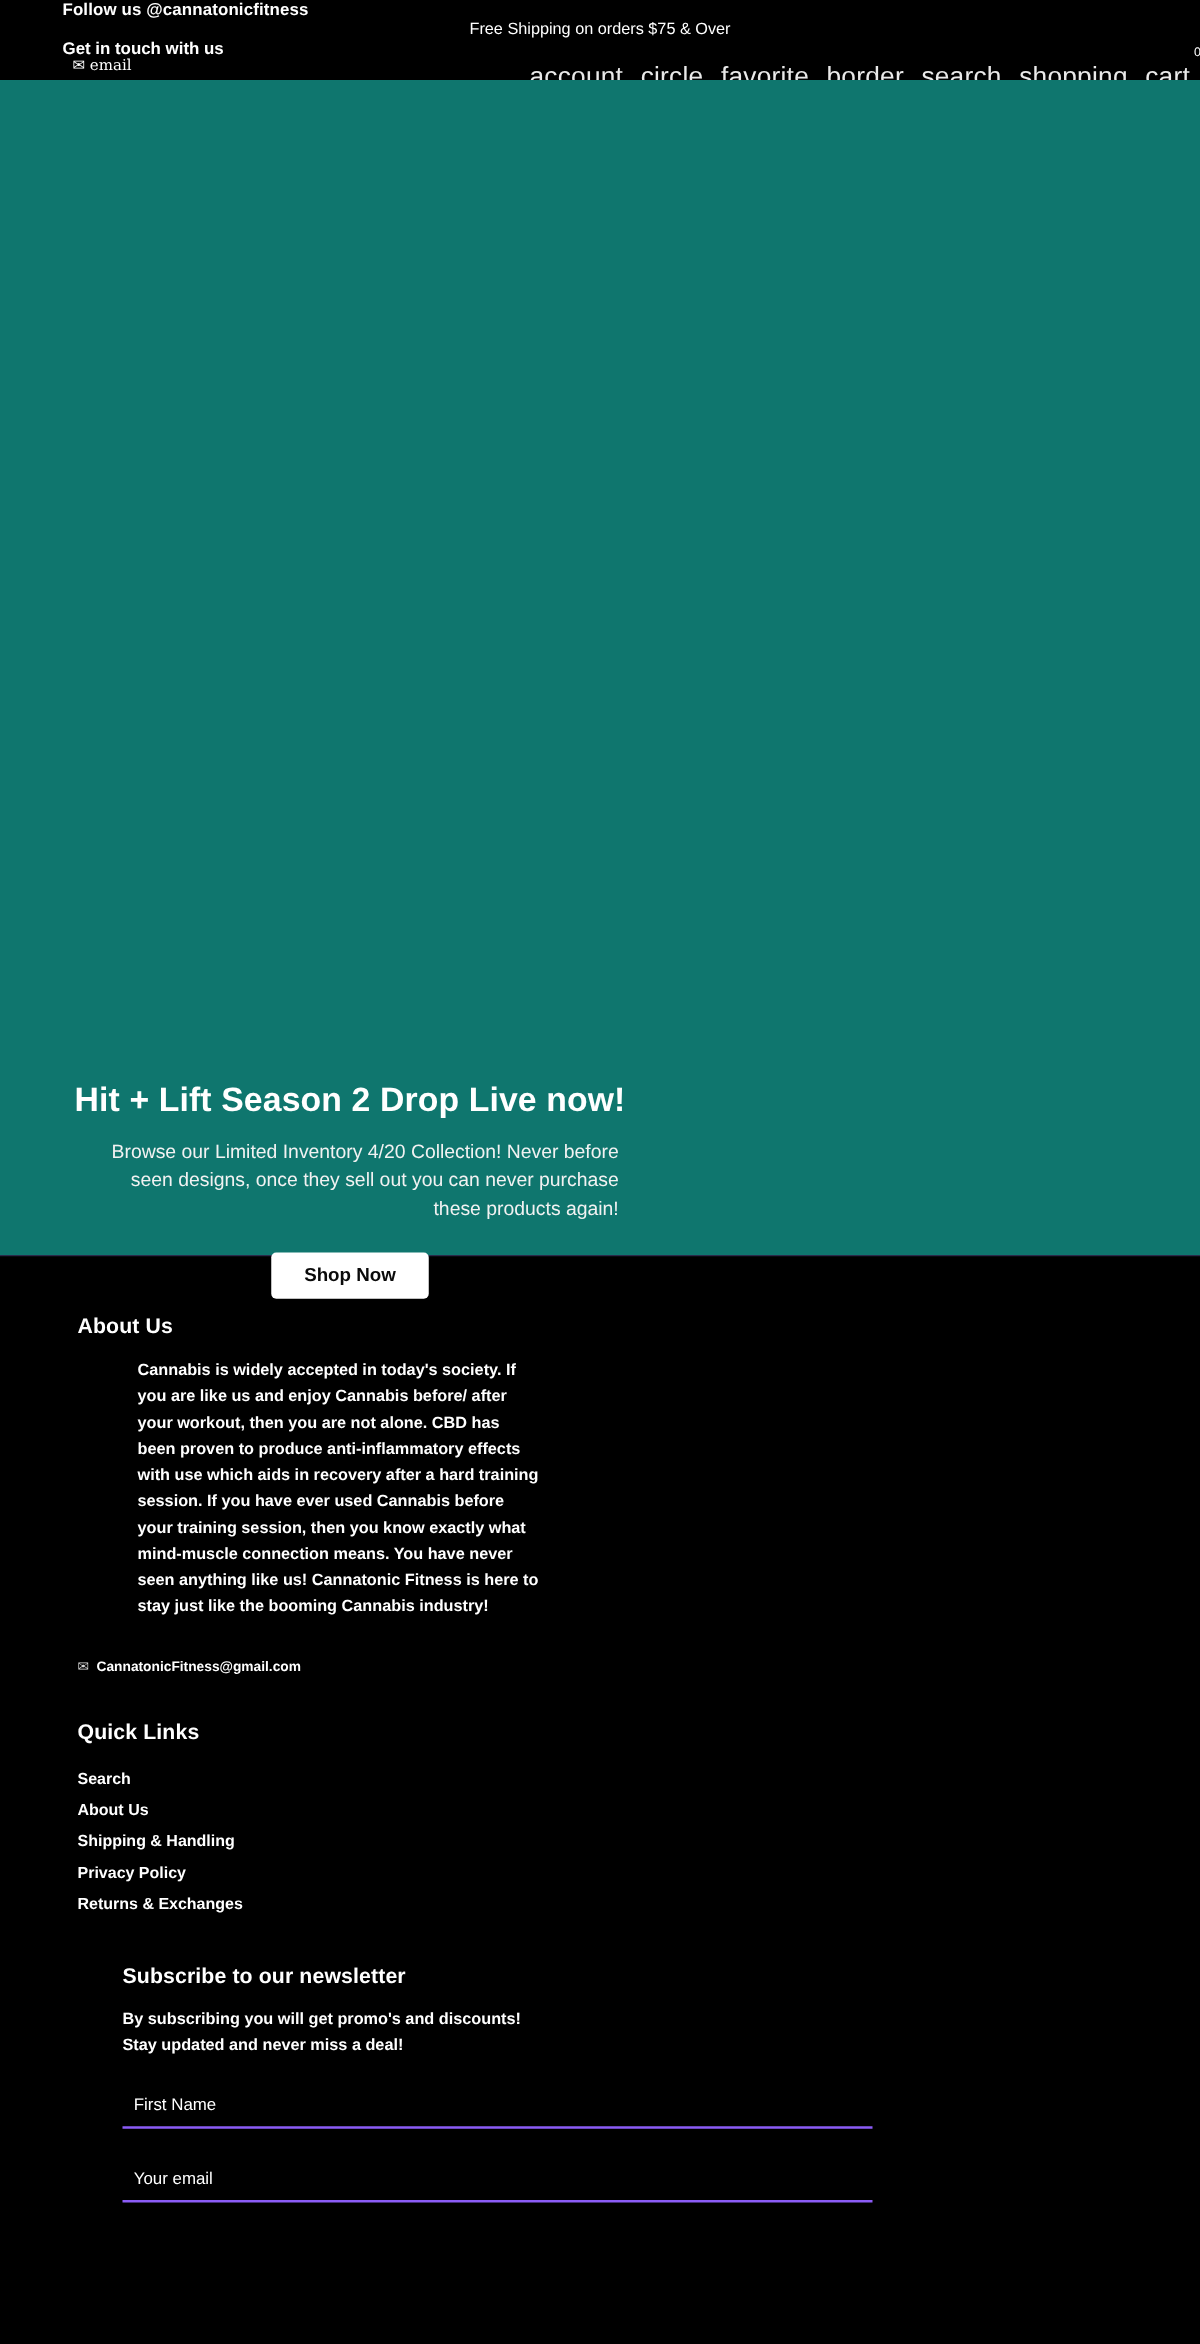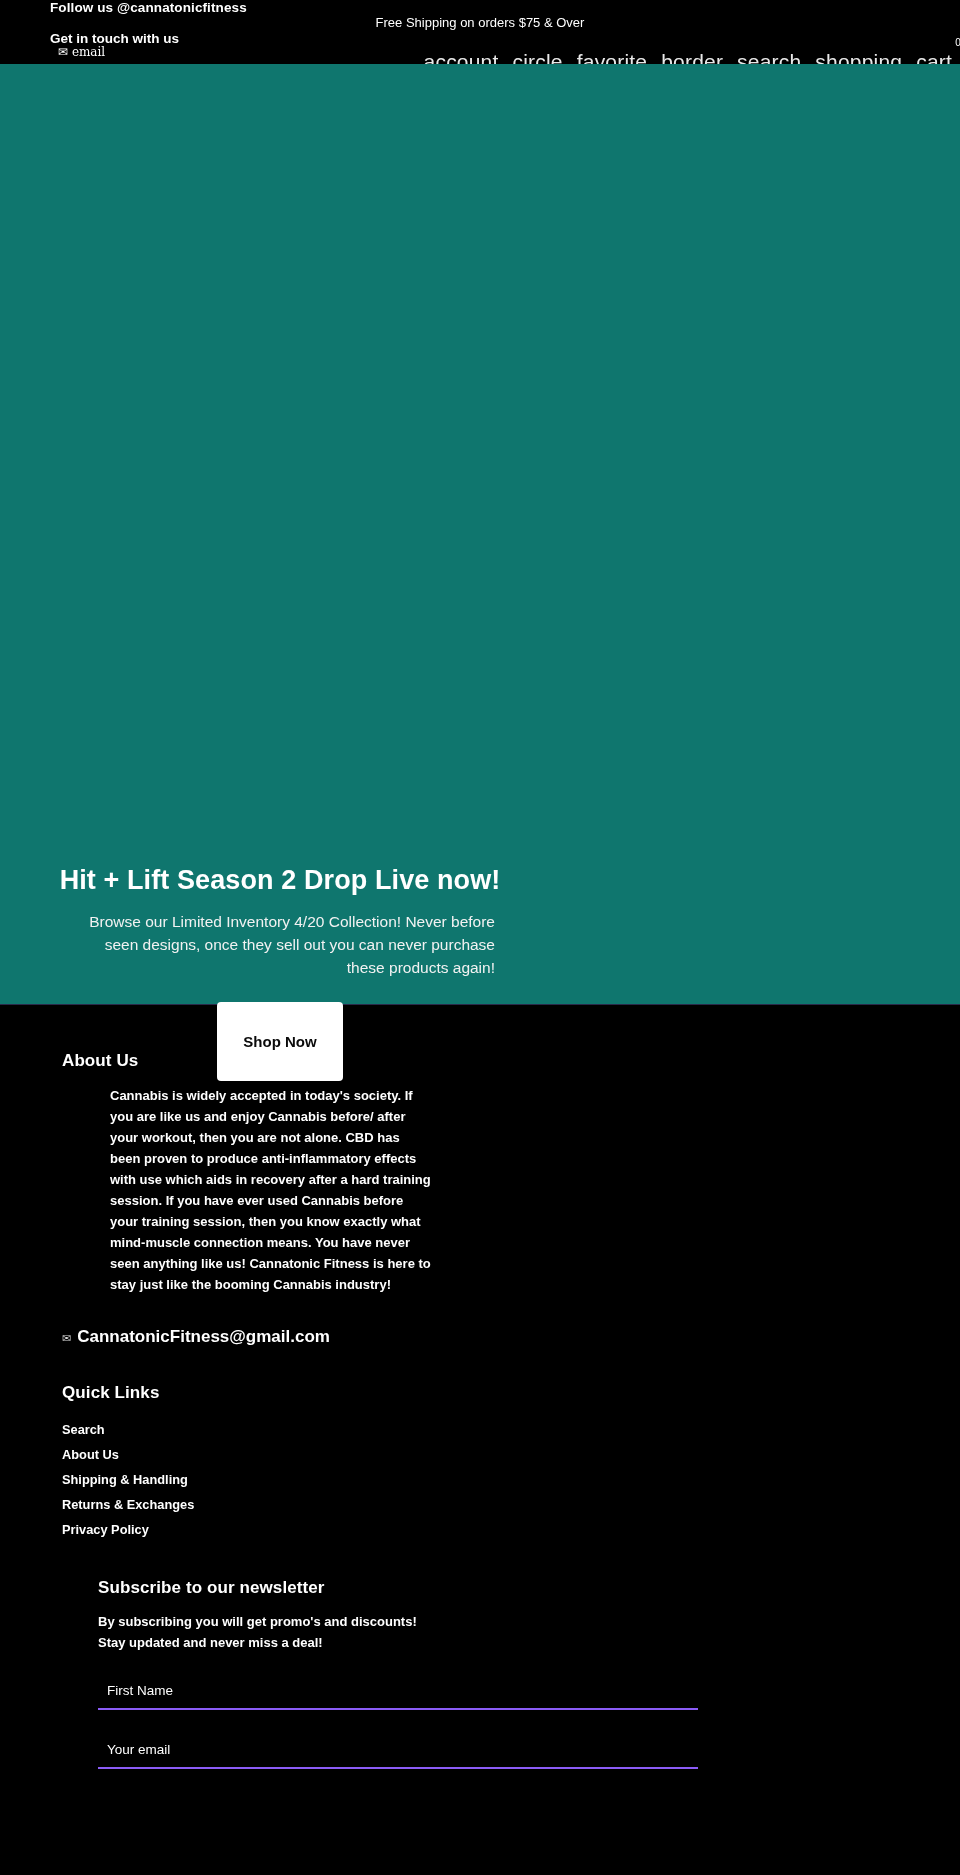--- a/index.html
+++ b/index.html
@@ -107,21 +107,21 @@
     max-width: 430px;
     margin: 0 auto 22px auto;
     text-align: right;
   }
   .shop-now {
     display: inline-block;
     background: #ffffff;
     color: #0a0a0a;
     border: none;
     border-radius: 4px;
-    padding: 31px 26px;
+    padding: 10px 26px;
     font-size: 15px;
     font-weight: 700;
     font-family: "Liberation Sans", sans-serif;
     cursor: pointer;
   }
 
   
   .footer-divider {
     border-top: 1px solid #2a2a4a;
     width: 100%;
@@ -148,21 +148,21 @@
     display: flex;
     align-items: baseline;
     gap: 6px;
   }
   .contact-icon {
     font-family: "DejaVu Serif", serif;
     font-size: 11px;
     color: #dcdcdc;
   }
   .contact-email {
-    font-size: 17px;
+    font-size: 11px;
     font-weight: 700;
   }
   .quick-links {
     margin-top: 36px;
   }
   .quick-links ul { list-style: none; }
   .quick-links li {
     font-size: 12.8px;
     font-weight: 700;
     padding: 5px 0;
@@ -239,22 +239,22 @@
     <span class="contact-icon">✉</span>
     <span class="contact-email">CannatonicFitness@gmail.com</span>
   </div>
 
   <section class="quick-links">
     <h3>Quick Links</h3>
     <ul>
       <li>Search</li>
       <li>About Us</li>
       <li>Shipping &amp; Handling</li>
+      <li>Privacy Policy</li>
       <li>Returns &amp; Exchanges</li>
-      <li>Privacy Policy</li>
     </ul>
   </section>
 
   <section class="newsletter">
     <h3>Subscribe to our newsletter</h3>
     <p>By subscribing you will get promo's and discounts! Stay updated and never miss a deal!</p>
     <input class="field" type="text" placeholder="First Name" style="">
     <input class="field" type="email" placeholder="Your email" style="">
   </section>
 

